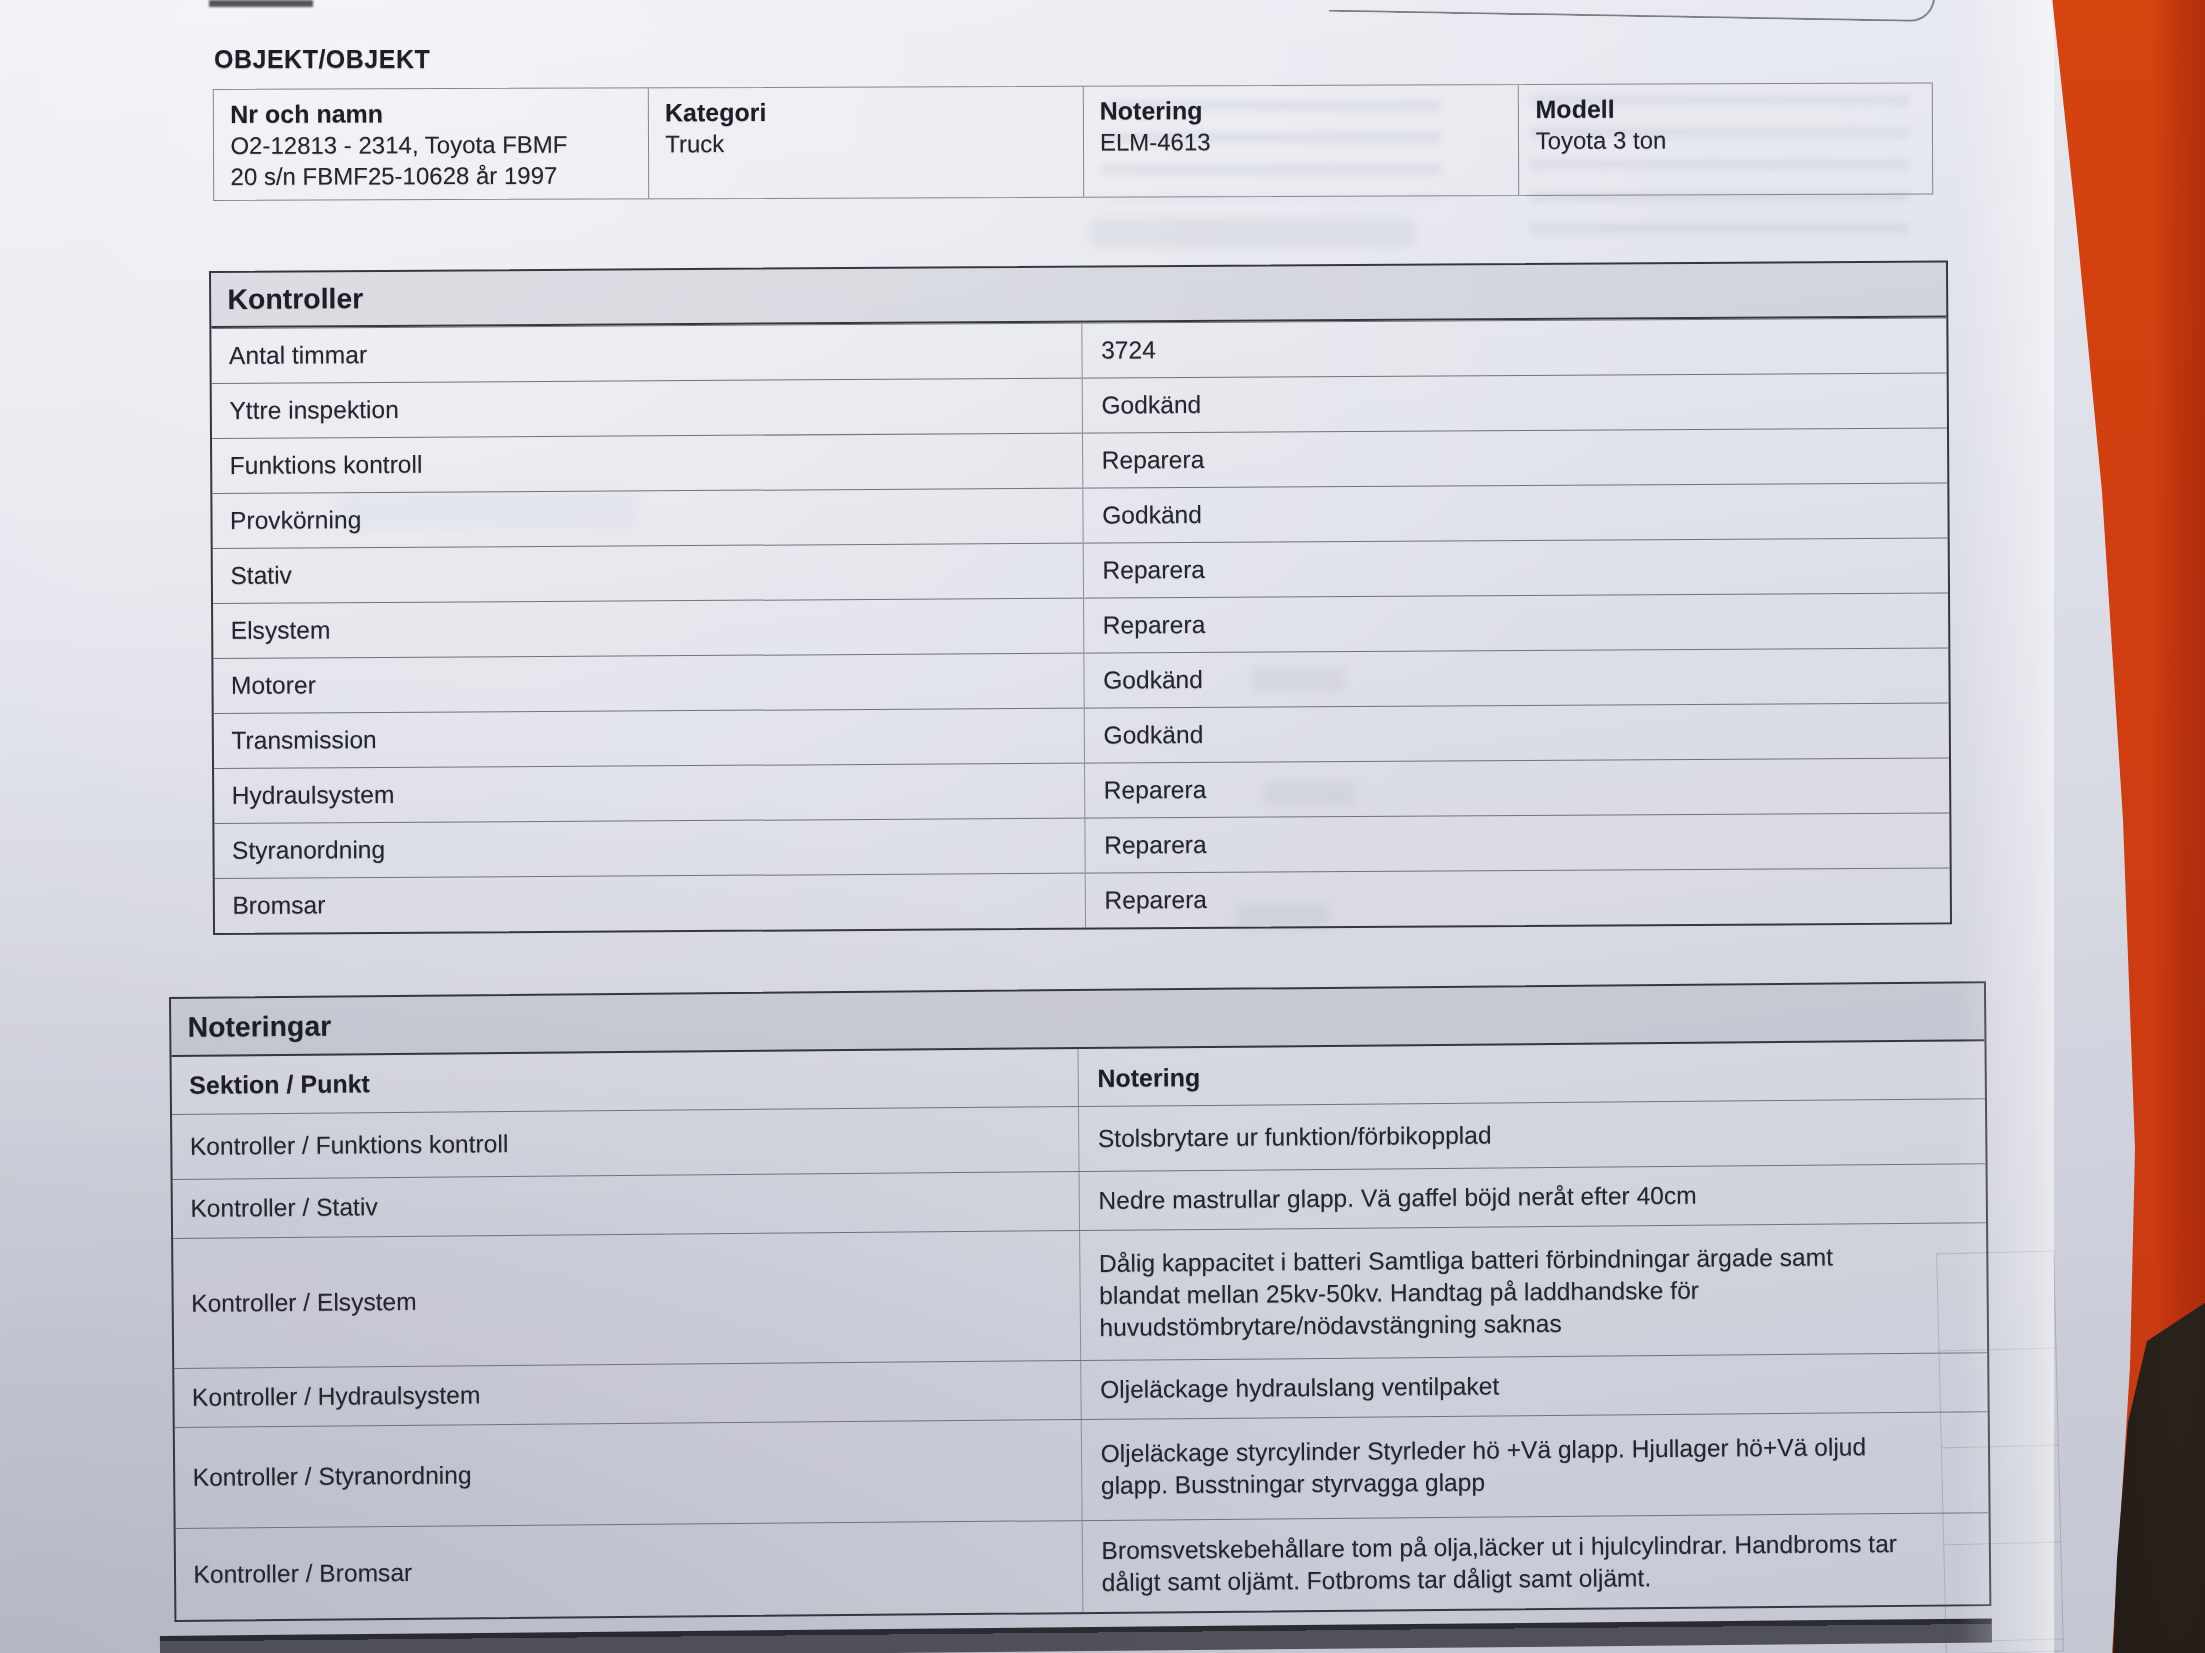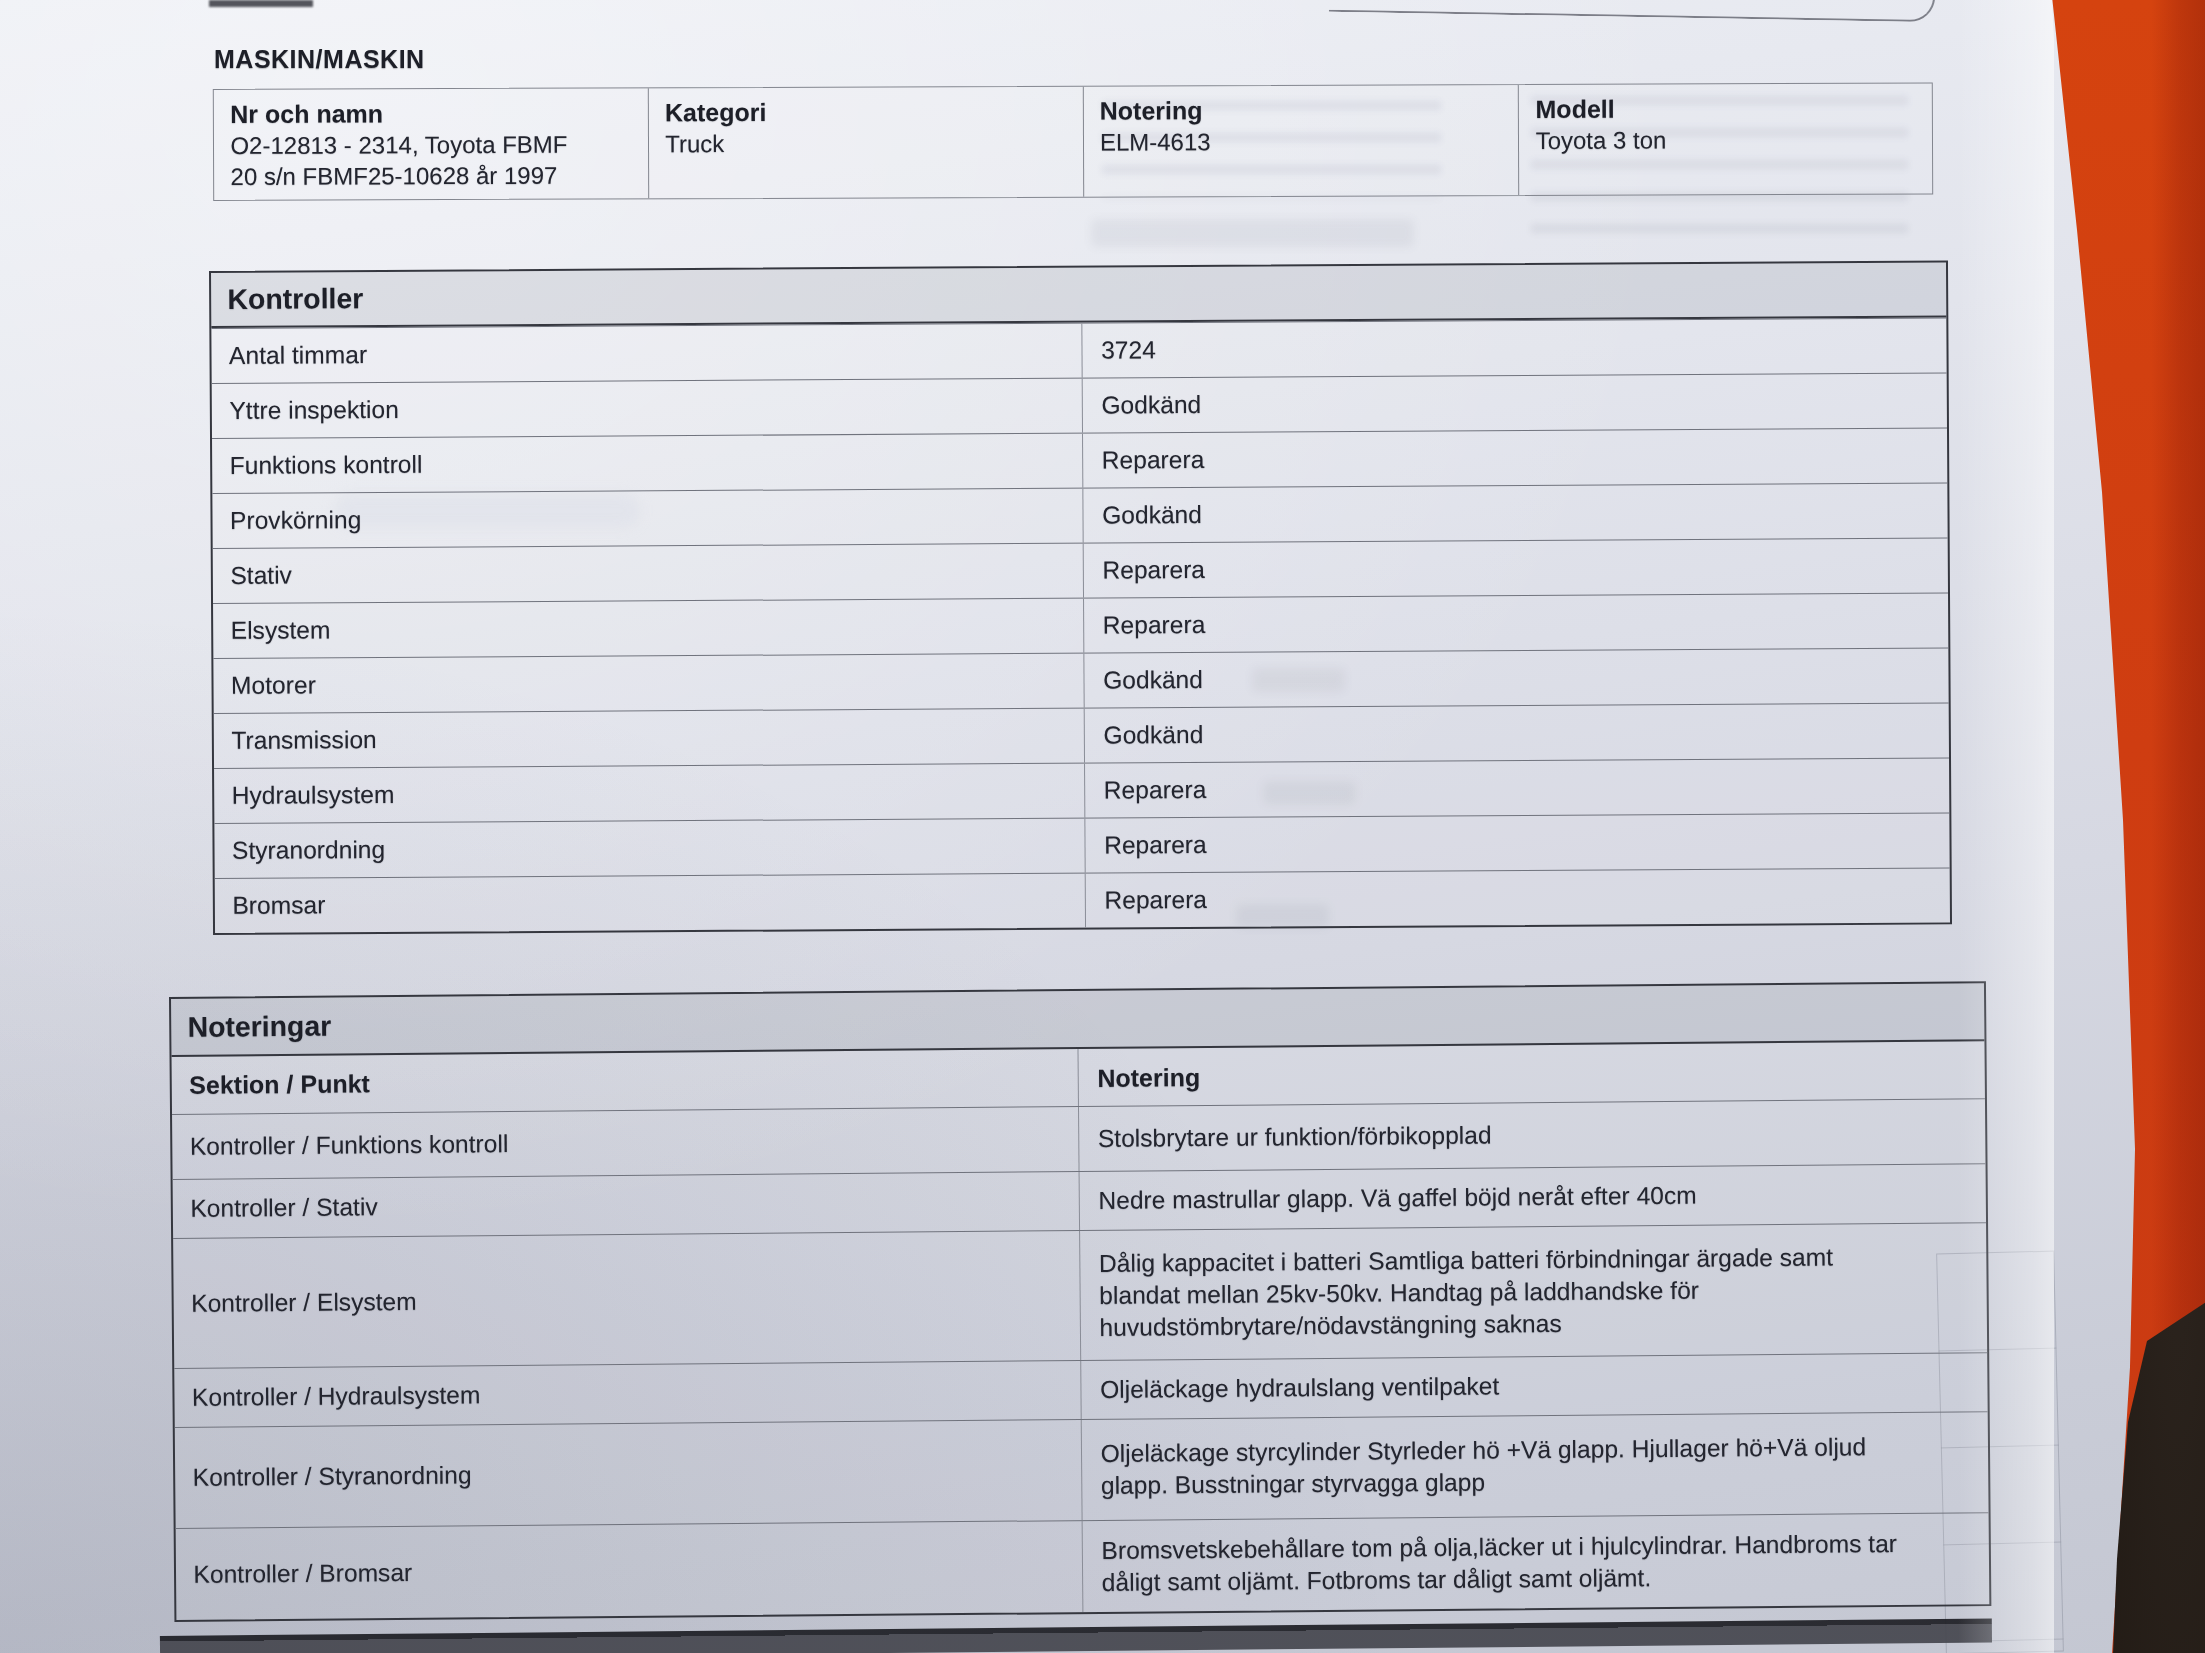--- a/index.html
+++ b/index.html
@@ -100,21 +100,21 @@
 
   <div class="ghost g-lines" style="left:1102px;top:101px;width:339px;height:98px;"></div>
   <div class="ghost g-lines" style="left:1531px;top:96px;width:377px;height:148px;"></div>
   <div class="ghost g-bar" style="left:1091px;top:219px;width:323px;height:28.4px;"></div>
   <div class="ghost g-bar" style="left:1252px;top:668px;width:93px;height:24px;"></div>
   <div class="ghost g-bar" style="left:1263px;top:781px;width:93px;height:24px;"></div>
   <div class="ghost g-bar" style="left:1236px;top:904px;width:93px;height:24px;"></div>
   <div class="ghost g-smudge" style="left:334px;top:493px;width:306px;height:35px;"></div>
   <div class="ghost g-table" style="left:1941px;top:1252px;width:116px;height:399px;"></div>
 
-  <div class="doc-title txt bold">MASKIN/MASKIN</div>
+  <div class="doc-title txt bold">OBJEKT/OBJEKT</div>
 
   <div class="t1">
     <div class="cell" style="width:435px;">
       <div class="hdr txt">Nr och namn</div>
       <div class="ln txt">O2-12813 - 2314, Toyota FBMF</div>
       <div class="ln txt">20 s/n FBMF25-10628 år 1997</div>
     </div>
     <div class="cell" style="width:435px;">
       <div class="hdr txt">Kategori</div>
       <div class="ln txt">Truck</div>

